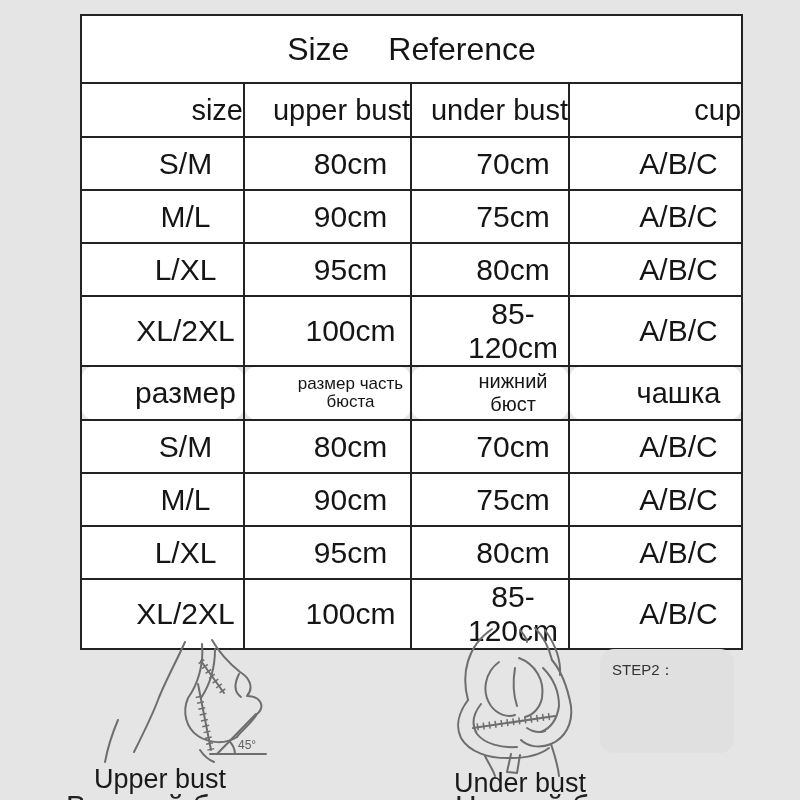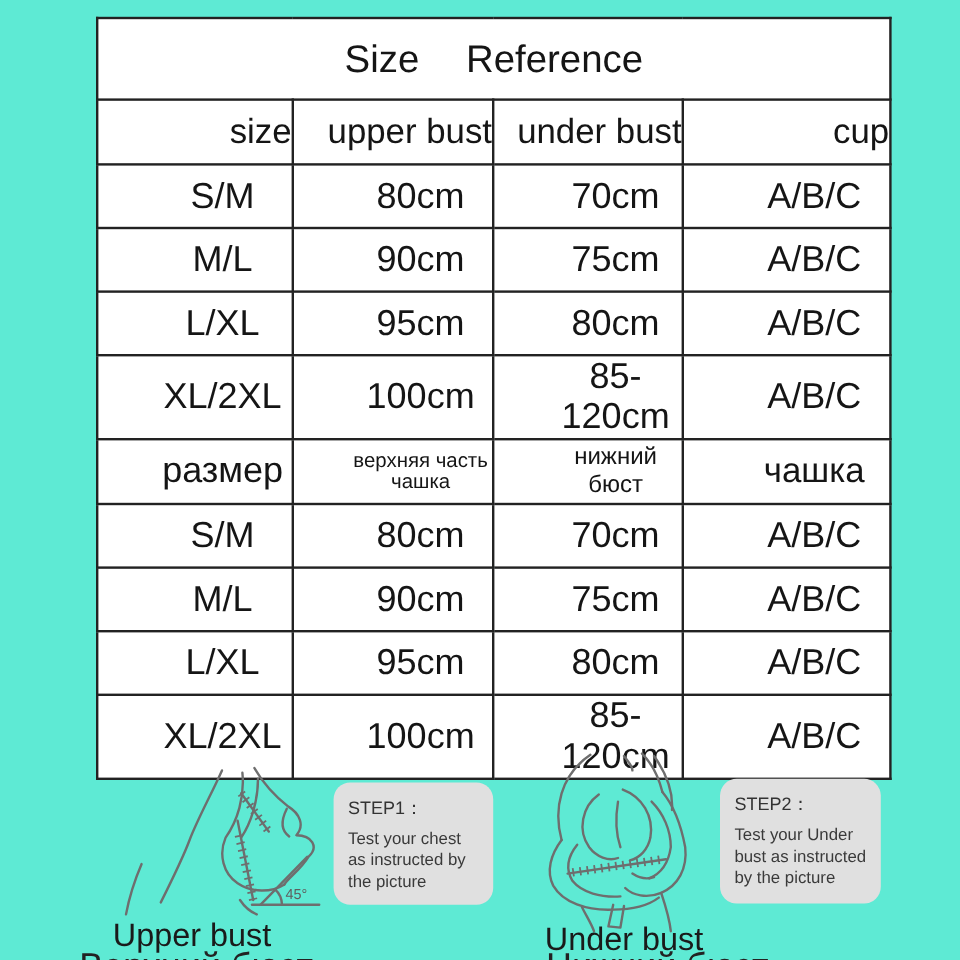--- a/index.html
+++ b/index.html
@@ -1,33 +1,33 @@
 <!DOCTYPE html>
 <html><head>
 <meta charset="utf-8">
 <style>
   html,body{margin:0;padding:0;background:#ffffff;}
   .canvas{
-    position:relative;width:800px;height:800px;background:#5eead4;overflow:hidden;
+    position:relative;width:800px;height:800px;background:#e5e5e5;overflow:hidden;
     font-family:"Liberation Sans", sans-serif;color:#151515;
   }
   
   table.size-table{
     position:absolute;left:80px;top:14px;width:661px;
     border-collapse:collapse;table-layout:fixed;
   }
   table.size-table td,table.size-table th{
     border:2px solid #222222;text-align:center;vertical-align:middle;
     font-weight:normal;padding:0;color:#151515;background:#ffffff;
   }
   tr.title-row td{height:66px;font-size:32px;}
   tr.title-row span{word-spacing:30px;}
   tr.header-row th{height:52px;font-size:29px;text-align:right;}
   tr.data-row td{height:51px;font-size:30px;padding-left:46px;}
-  tr.ru-row td{height:52px;}
+  tr.ru-row td{height:52px;border-radius:14px;}
   tr.ru-row td.ru-c0{font-size:30px;}
   tr.ru-row td.ru-c1{font-size:17px;line-height:1.08;}
   tr.ru-row td.ru-c2{font-size:20px;}
   tr.ru-row td.ru-c3{font-size:29px;margin-left:12px;}
   
   .fig{position:absolute;}
   .fig svg path, .fig svg line{fill:none;stroke:#6e6e6e;stroke-width:2;stroke-linecap:round;stroke-linejoin:round;}
   .fig svg .tape-ticks{stroke-width:7;stroke-dasharray:1.5 4.5;stroke-linecap:butt;}
   .fig svg text{fill:#5f5f5f;font-family:"Liberation Sans",sans-serif;}
   .step-box{
@@ -91,21 +91,21 @@
         <td>A/B/C</td>
       </tr>
       <tr class="data-row">
         <td>XL/2XL</td>
         <td>100cm</td>
         <td>85-120cm</td>
         <td>A/B/C</td>
       </tr>
       <tr class="data-row ru-row">
         <td class="ru-c0">размер</td>
-        <td class="ru-c1">верхняя часть чашка</td>
+        <td class="ru-c1">размер часть бюста</td>
         <td class="ru-c2">нижний бюст</td>
         <td class="ru-c3">чашка</td>
       </tr>
       <tr class="data-row">
         <td>S/M</td>
         <td>80cm</td>
         <td>70cm</td>
         <td>A/B/C</td>
       </tr>
       <tr class="data-row">
@@ -149,24 +149,20 @@
       <path d="M110,50 L123,116"></path>
       <path class="tape-ticks" d="M111,62 L123,116"></path>
 
       <path d="M122,120 L178,120"></path>
       <path d="M129,120 L168,80"></path>
       <path d="M147,120 A18,18 0 0 0 141,107"></path>
       <text x="150" y="115" font-size="12">45°</text>
     </svg>
   </div>
 
-  <div class="step-box" style="left:278px;top:652px;width:133px;height:102px;">
-    <div class="step-title">STEP1：</div>
-    <div class="step-body">Test your chest as instructed by the picture</div>
-  </div>
 
   <div class="fig" style="left:415px;top:616px;width:192px;height:162px;">
     <svg width="192" height="162" viewBox="0 0 192 162">
 
       <path d="M53,84 C46,58 52,30 77,13"></path>
 
       <path d="M105,14 C108,18 112,22 112,26"></path>
       <path d="M120,12 C128,20 134,32 137,44"></path>
       <path d="M130,14 C140,28 146,44 145,59"></path>
 
@@ -186,21 +182,20 @@
       <path class="tape-ticks" d="M62,111 L138,100"></path>
 
       <path d="M70,140 C74,148 78,154 80,160"></path>
       <path d="M136,128 C140,140 143,150 144,160"></path>
       <path d="M96,138 L92,156 L102,157 L105,139"></path>
     </svg>
   </div>
 
   <div class="step-box" style="left:600px;top:649px;width:134px;height:104px;">
     <div class="step-title">STEP2：</div>
-    <div class="step-body">Test your Under bust as instructed by the picture</div>
   </div>
 
   <div class="fig-caption" style="left:70px;top:764px;">Upper bust</div>
   <div class="fig-caption" style="left:430px;top:768px;">Under bust</div>
 
   <div class="clipped-row">
     <span class="clip-left">Верхний бюст</span>
     <span class="clip-right">Нижний бюст</span>
   </div>
 

